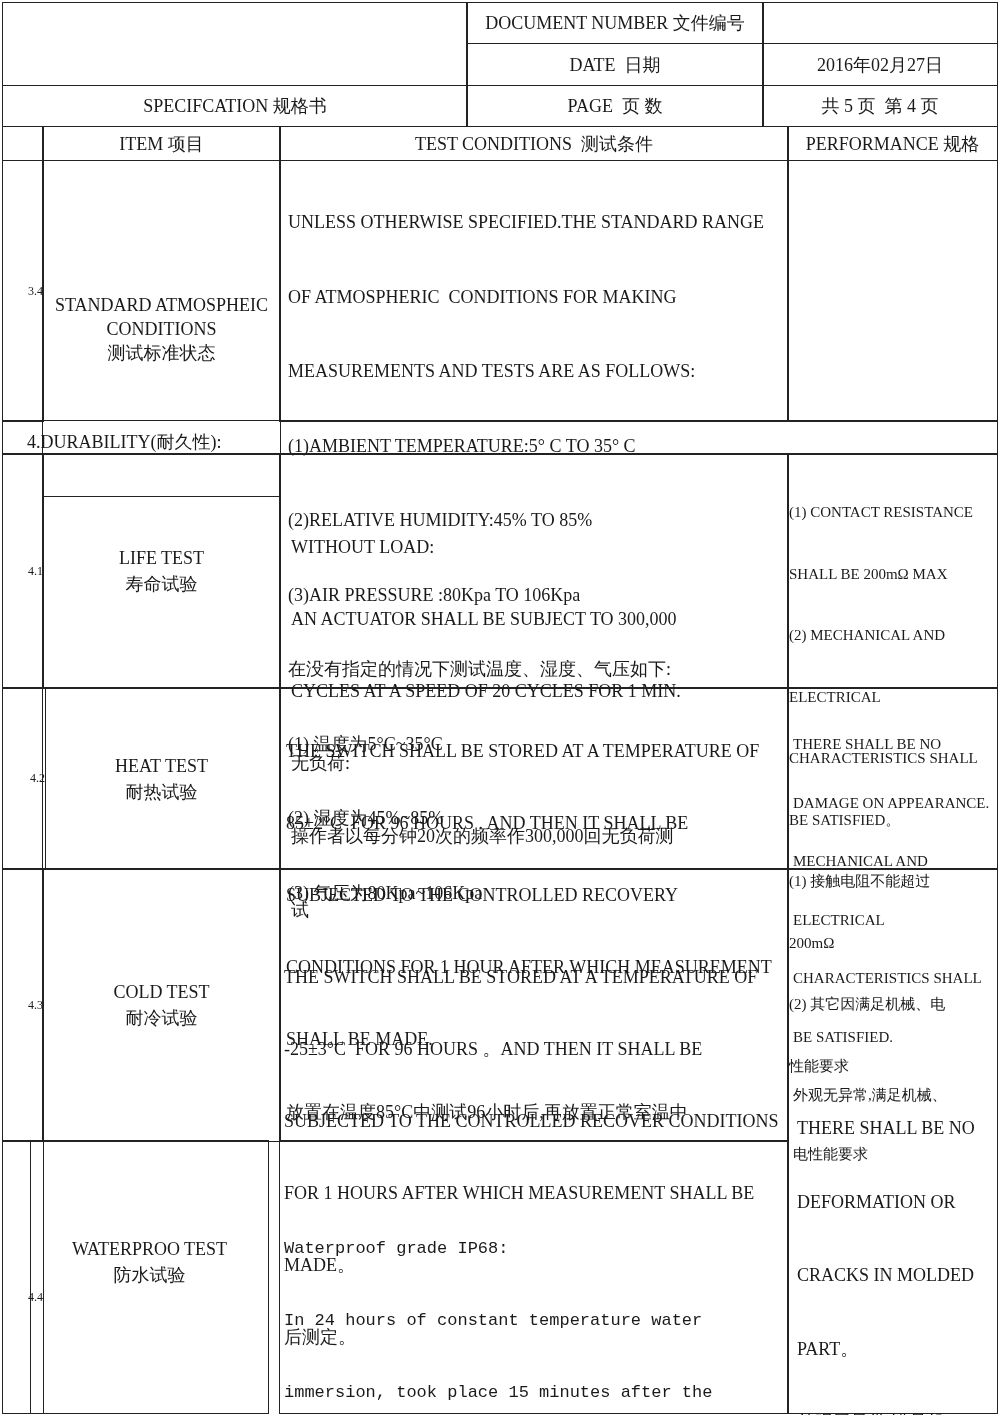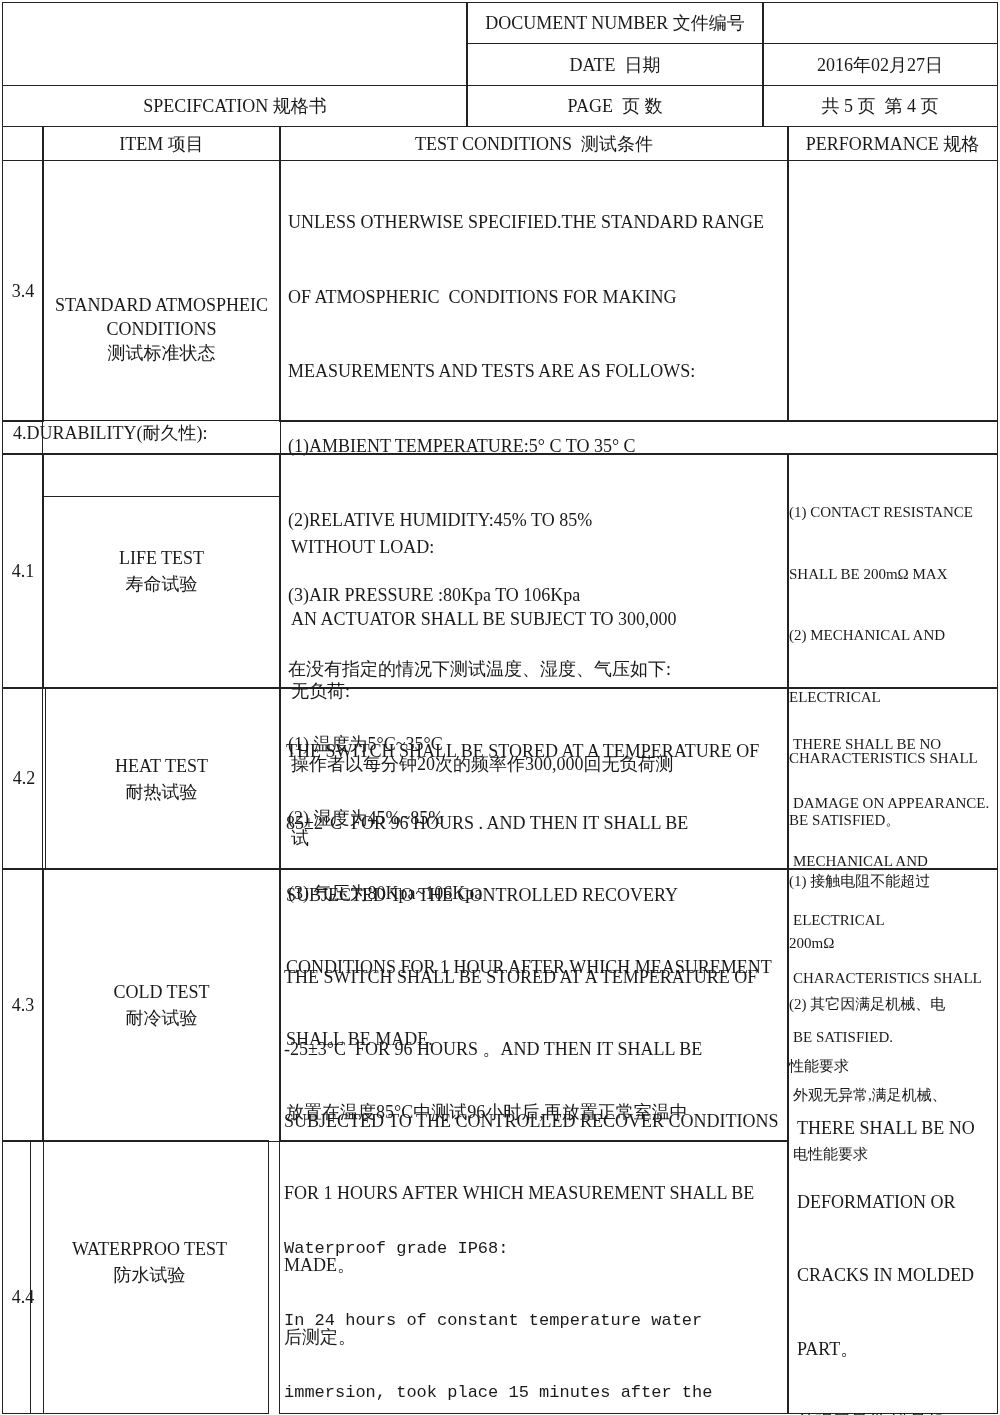--- a/index.html
+++ b/index.html
@@ -10,21 +10,21 @@
   .txt { font-size:18px; line-height:24px; }
   .cond { position:absolute; font-size:18px; line-height:24px; white-space:pre; }
   .cond .ln { display:block; height:24px; }
   .cond.t26 .ln { height:26.5px; line-height:26.5px; }
   .perf { position:absolute; white-space:pre; }
   .perf .ln { display:block; }
   .sm { font-size:15px; line-height:20.5px; }
   .lg { font-size:18px; line-height:24.5px; }
   .itemname { line-height:24px; font-size:18px; }
   .itemname span { display:block; }
-  .num { font-size:18px; }
+  .num { font-size:12px;justify-content:flex-end; }
   .cjk { font-family:"DejaVu Sans", sans-serif; }
 </style>
 </head>
 <body>
 
 <div class="cell" style="left:2px;top:2px;width:466px;height:84px;"></div>
 <div class="cell c txt" style="left:466px;top:2px;width:298px;height:42px;">
   <span class="cjk" style="font-family:'Liberation Serif',serif;">DOCUMENT NUMBER 文件编号</span>
 </div>
 <div class="cell c txt" style="left:762px;top:2px;width:236px;height:42px;">
@@ -78,37 +78,38 @@
     <span class="ln">在没有指定的情况下测试温度、湿度、气压如下:</span>
     <span class="ln">(1) 温度为5°C~35°C</span>
     <span class="ln">(2) 湿度为45%~85%</span>
     <span class="ln">(3) 气压为80Kpa~106Kpa</span>
   </div>
 </div>
 <div class="cell" style="left:787px;top:160px;width:211px;height:262px;">
   <span></span>
 </div>
 
-<div class="cell txt" style="left:2px;top:420px;width:996px;height:35px;display:flex;align-items:flex-start;padding-left:10px;">
+<div class="cell txt" style="left:2px;top:420px;width:996px;height:35px;display:flex;align-items:flex-end;padding-left:24px;">
   <span>4.DURABILITY(耐久性):</span>
 </div>
 
 <div class="cell c num" style="left:2px;top:453px;width:42px;height:236px;">
   <span>4.1</span>
 </div>
 <div class="cell c itemname" style="left:42px;top:453px;width:239px;height:236px;">
   <div>
     <span>LIFE TEST</span>
     <span style="margin-top:2px;">寿命试验</span>
   </div>
 </div>
 <div class="cell" style="left:279px;top:453px;width:510px;height:236px;">
   <div class="cond" style="left:11px;top:33px;">
     <span class="ln">WITHOUT LOAD:</span>
     <span class="ln">AN ACTUATOR SHALL BE SUBJECT TO 300,000</span>
+    <span class="ln">CYCLES AT A SPEED OF 20 CYCLES FOR 1 MIN.</span>
     <span class="ln">无负荷:</span>
     <span class="ln" style="height:27px;line-height:27px;">操作者以每分钟20次的频率作300,000回无负荷测</span>
     <span class="ln">试</span>
   </div>
 </div>
 <div class="cell" style="left:787px;top:453px;width:211px;height:236px;">
   <div class="perf sm" style="left:1px;top:7px;">
     <span class="ln">(1) CONTACT RESISTANCE</span>
     <span class="ln">SHALL BE 200mΩ MAX</span>
     <span class="ln">(2) MECHANICAL AND</span>

